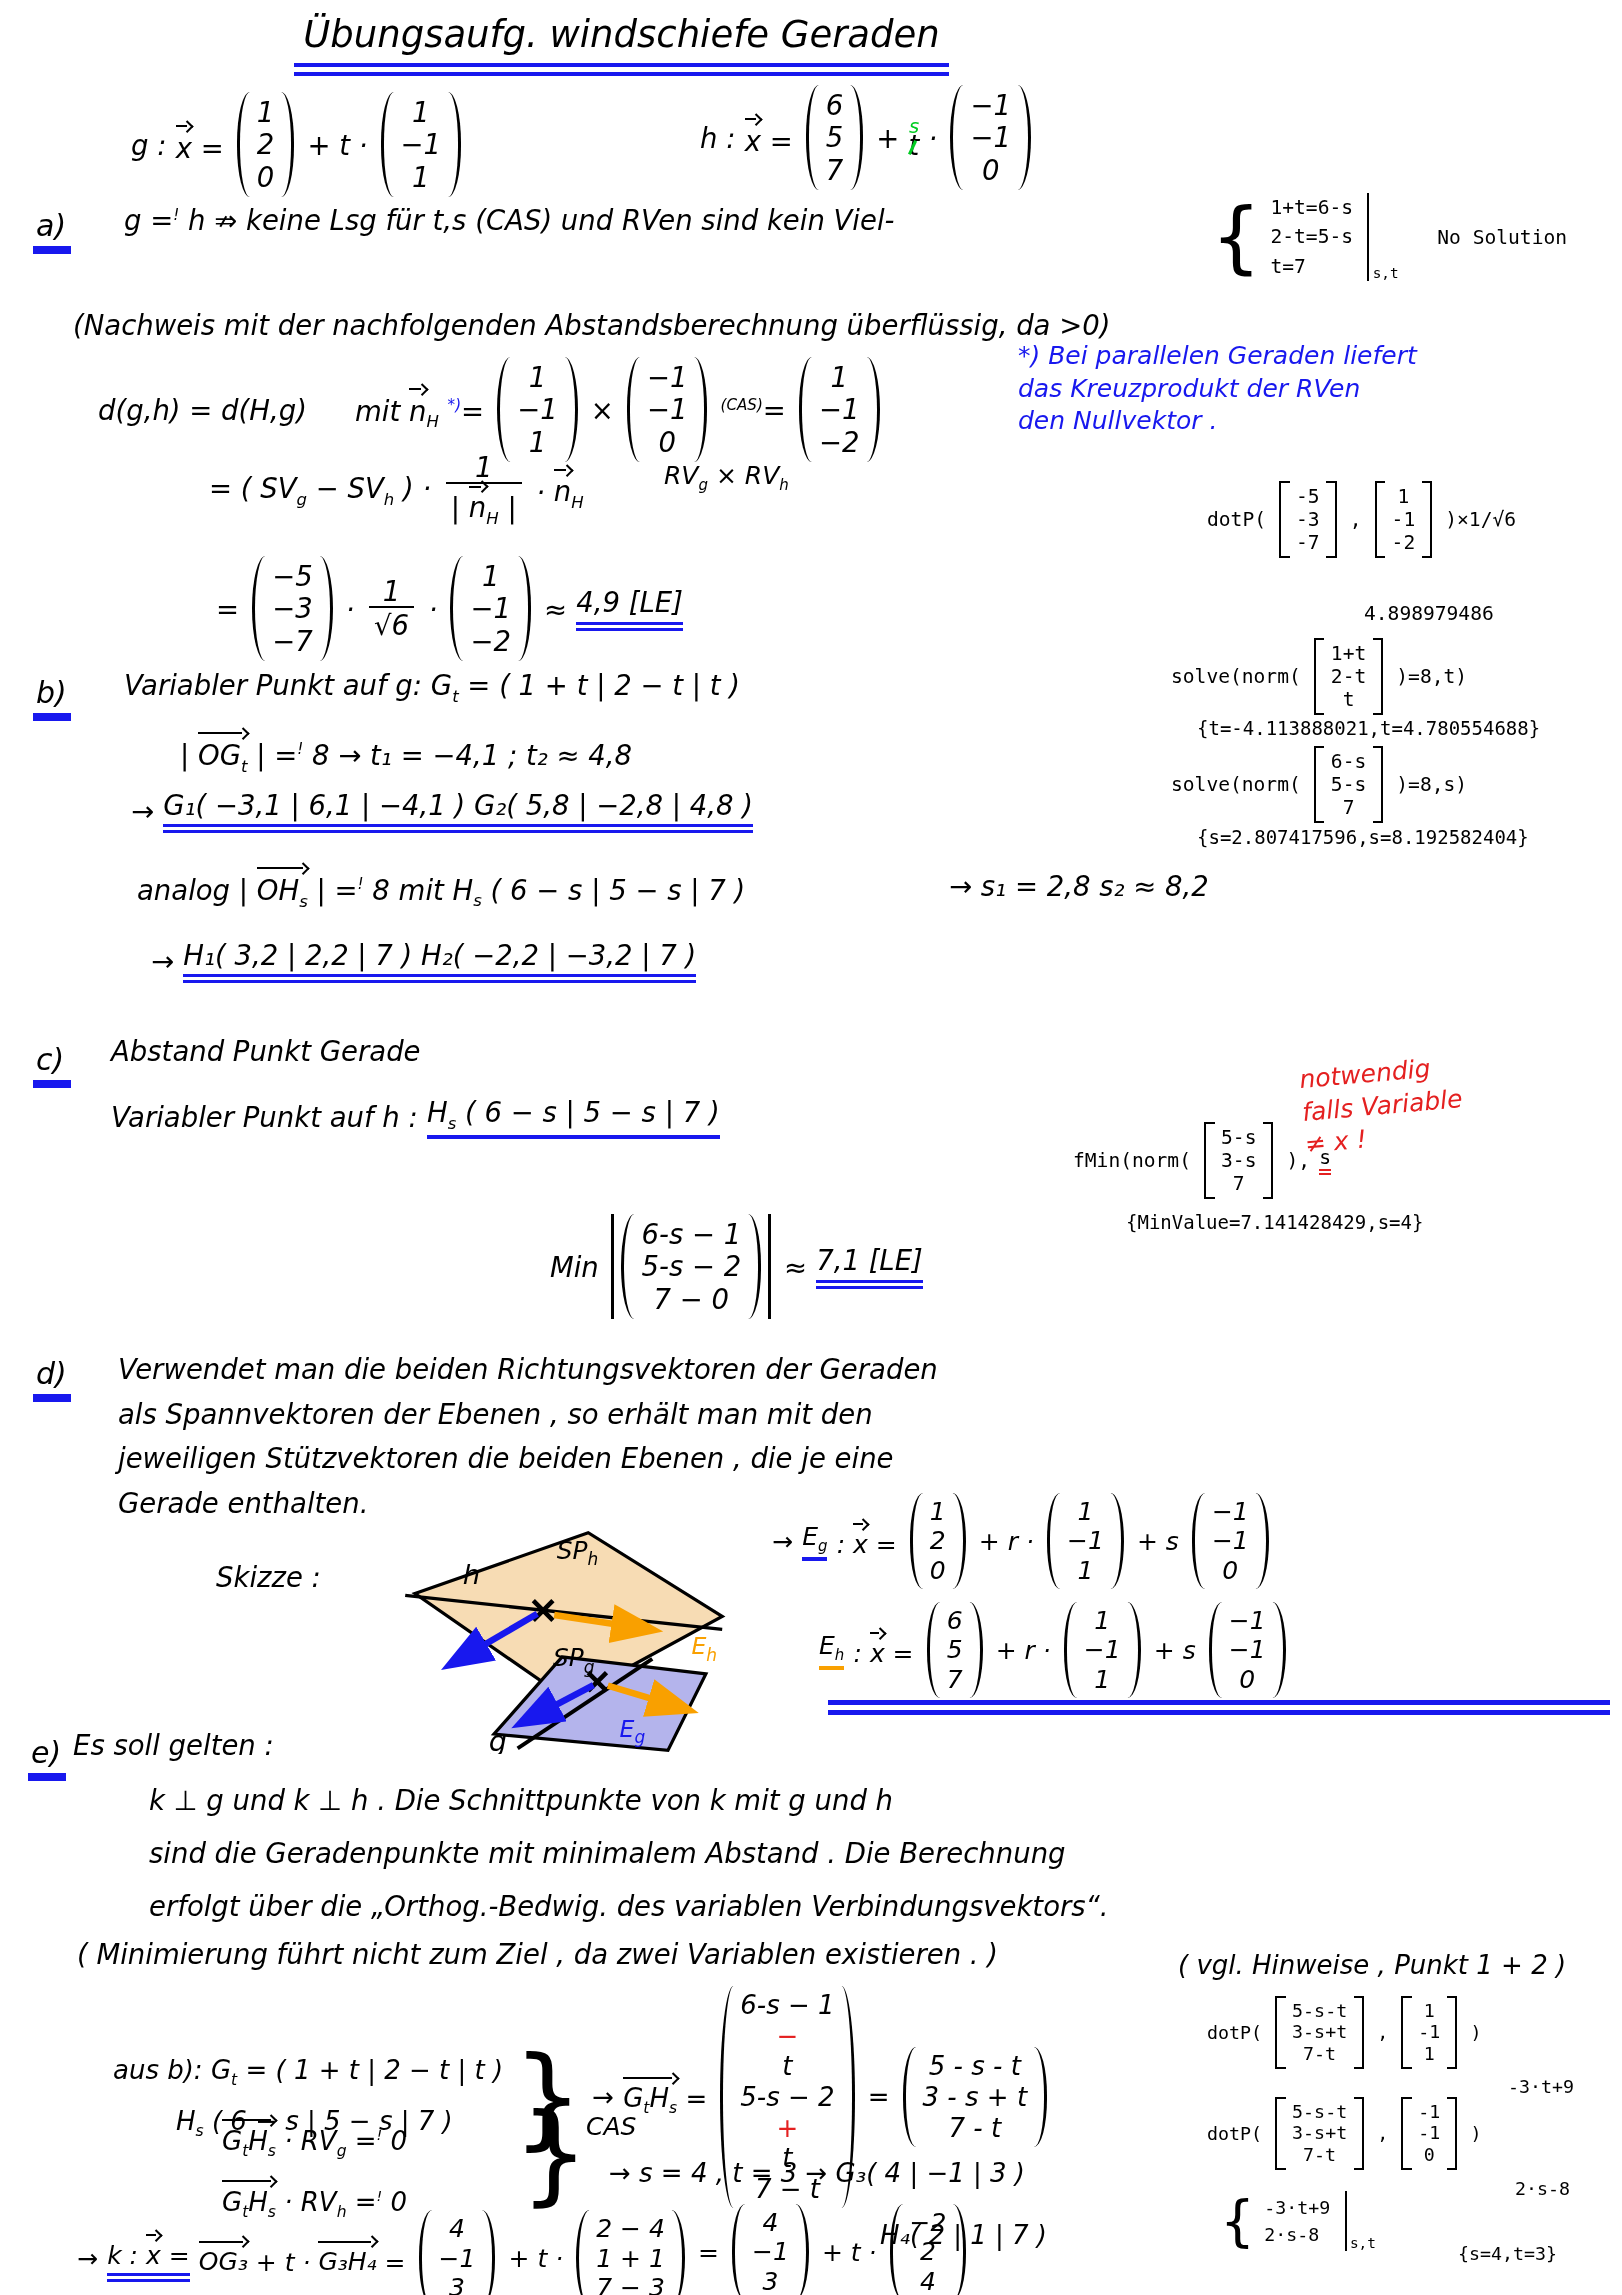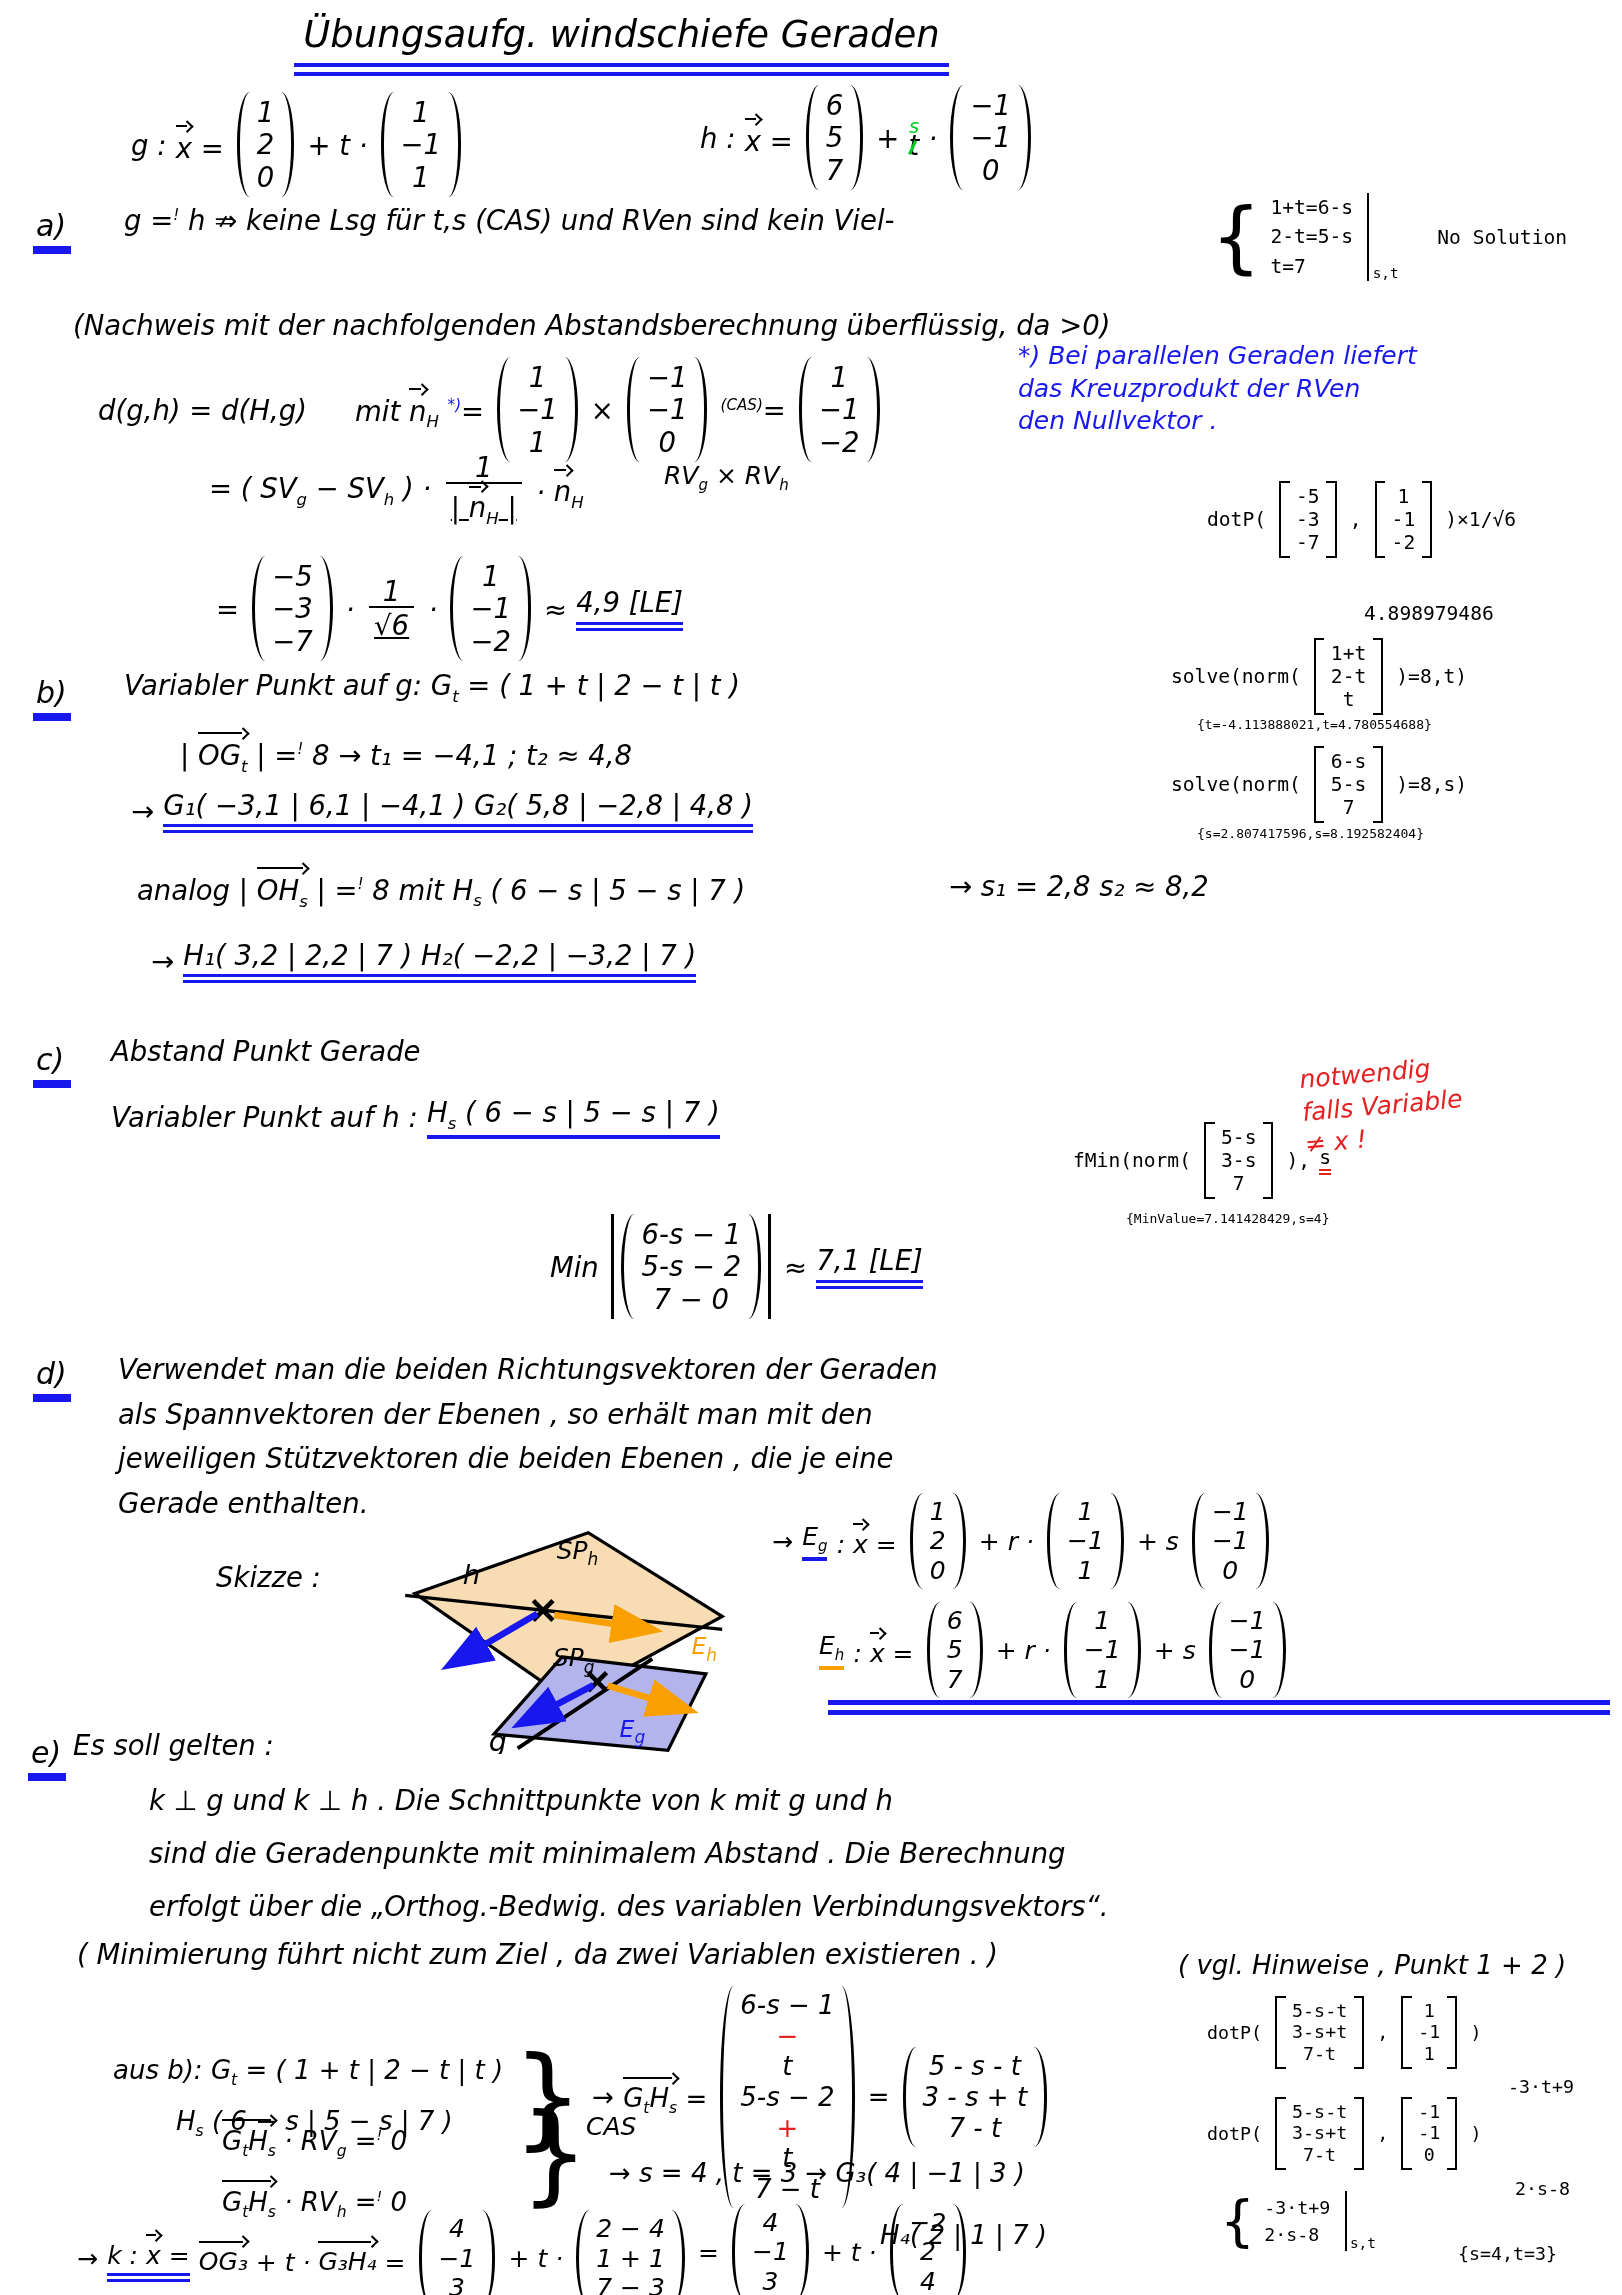--- a/index.html
+++ b/index.html
@@ -21,25 +21,25 @@
   .par.r{border-right:3.3px solid #000;border-radius:0 100% 100% 0 / 0 50% 50% 0;}
   
   .cas{font-family:"DejaVu Sans Mono",monospace;font-style:normal;font-size:19.6px;}
   .sq{width:8.5px;}
   .sq.l{border-left:2.6px solid #000;border-top:2.6px solid #000;border-bottom:2.6px solid #000;}
   .sq.r{border-right:2.6px solid #000;border-top:2.6px solid #000;border-bottom:2.6px solid #000;}
   .bbrace{font-weight:400;line-height:.85;font-style:normal;font-family:"DejaVu Sans",sans-serif;}
   .casbar{display:inline-flex;align-items:flex-end;margin-left:5.2px;}
   .casbar .bar{width:0;border-left:2.6px solid #000;}
   .casbar .vars{font-size:14.4px;margin-left:3.3px;}
-  .casres{font-size:13px;}
+  .casres{font-size:19px;}
   
   .frac{display:inline-flex;flex-direction:column;align-items:center;line-height:1.1;margin:0 5.2px;}
   .frac .num{padding:0 5.2px;}
-  .frac .den{border-top:2.6px solid #000;padding:1.3px 5.2px;text-decoration:underline;}
+  .frac .den{border-top:2.6px solid #000;padding:1.3px 5.2px;}
   
   .absgrp{display:inline-flex;align-items:stretch;}
   .vbar{width:0;border-left:3.3px solid #000;margin:0 3.3px;}
   
   .oarr{display:inline-block;position:relative;margin-top:6.5px;}
   .oarr::before{content:"";position:absolute;top:-6.5px;left:0;right:5.2px;border-top:2px solid currentColor;}
   .oarr::after{content:"";position:absolute;top:-9.8px;right:0;width:6.5px;height:6.5px;
                border-top:2px solid currentColor;border-right:2px solid currentColor;transform:rotate(45deg);}
   
   .du{display:inline-block;border-bottom:9.8px double #1818ee;padding-bottom:3.3px;}

